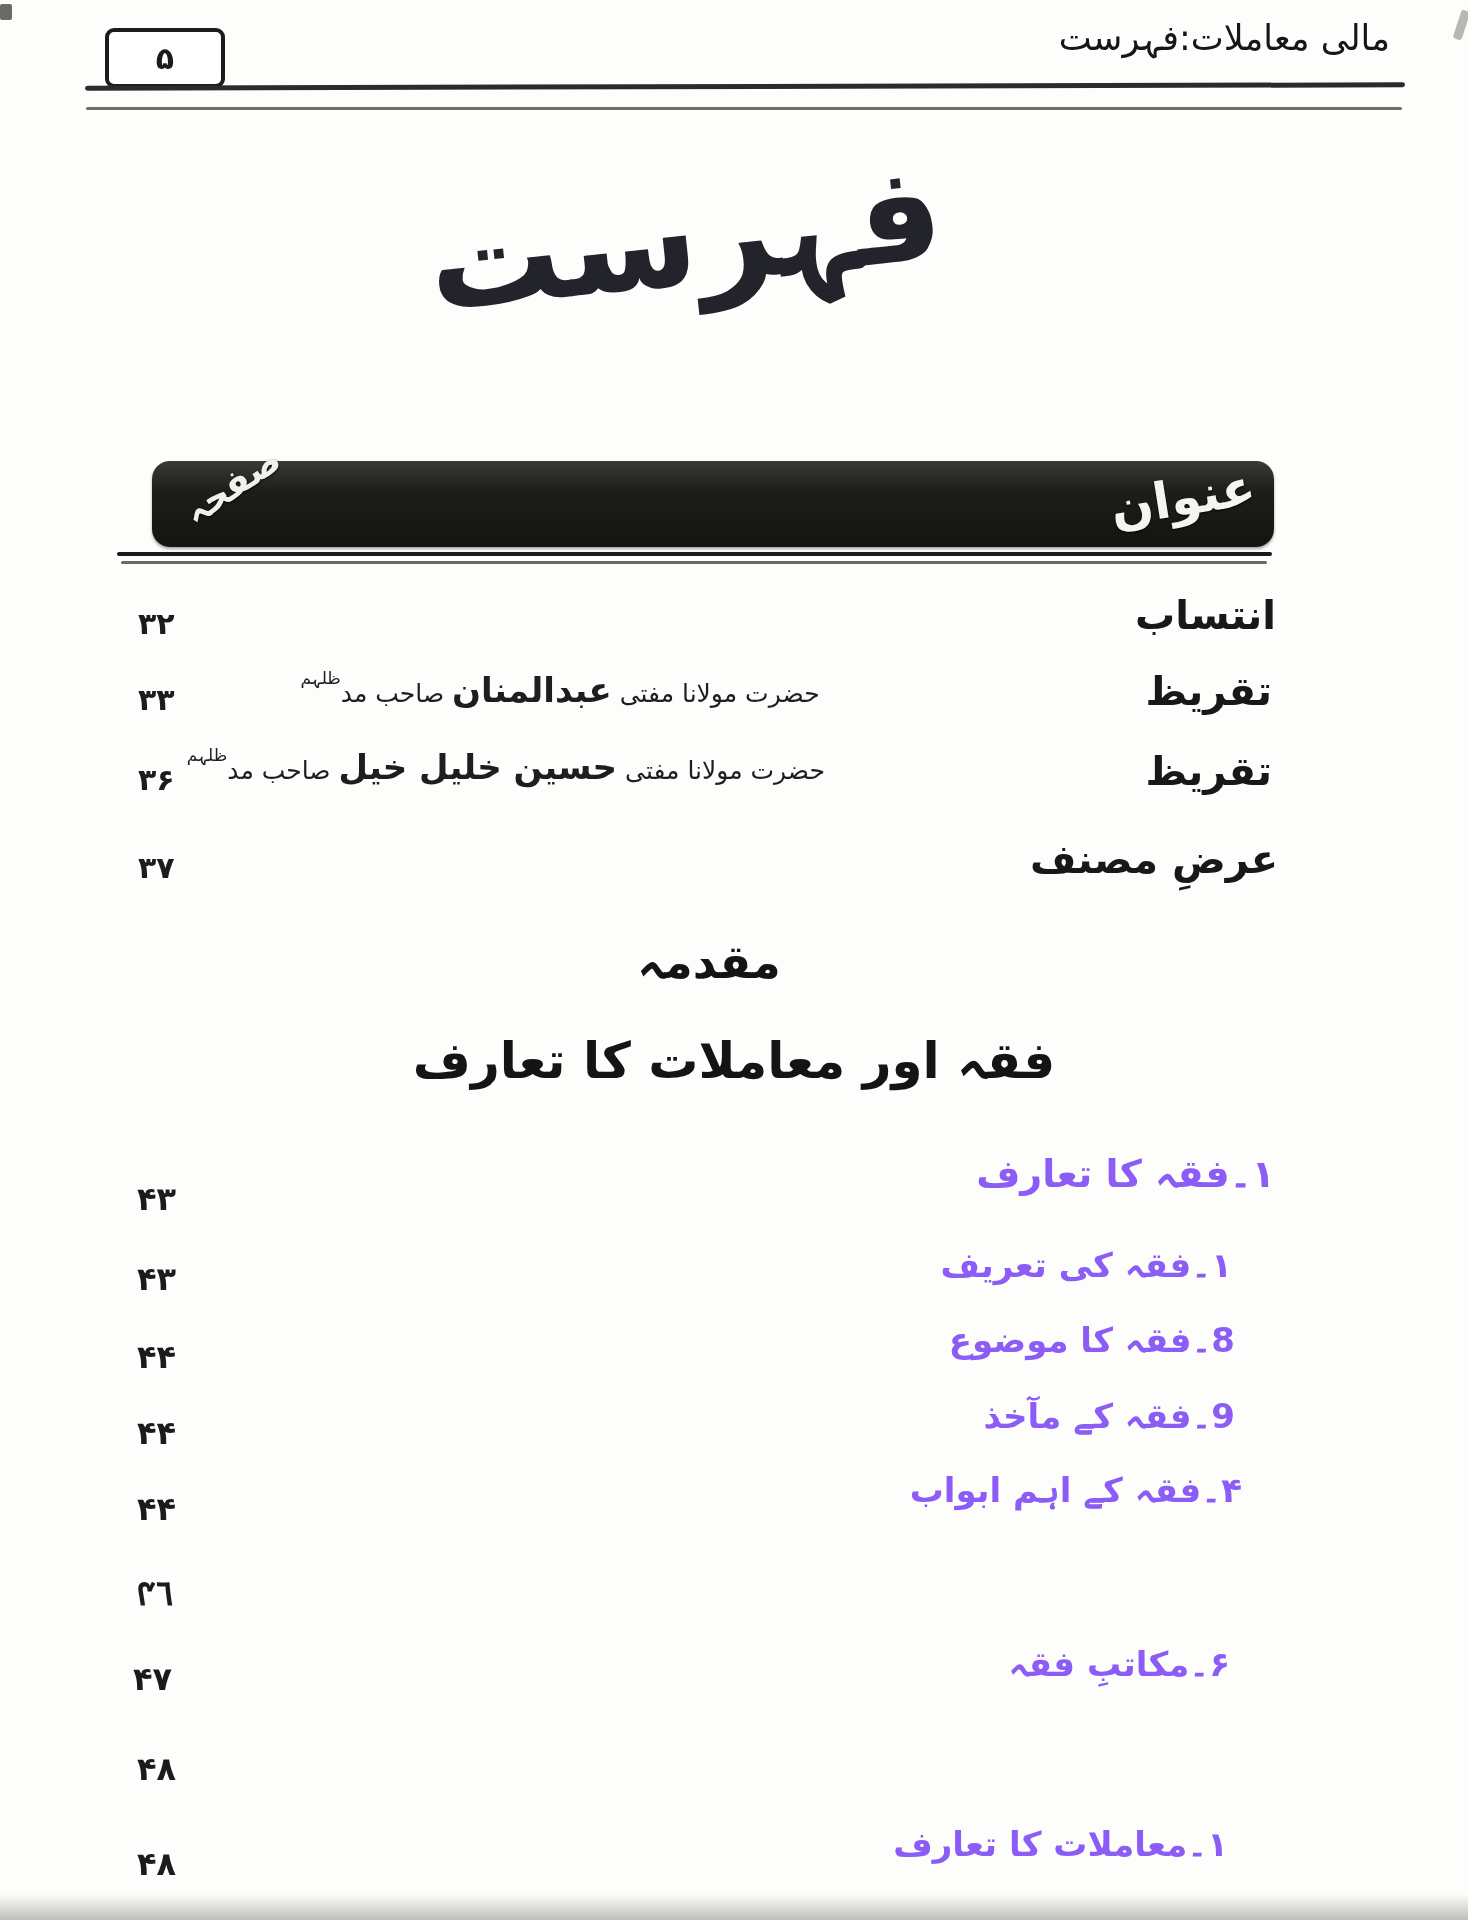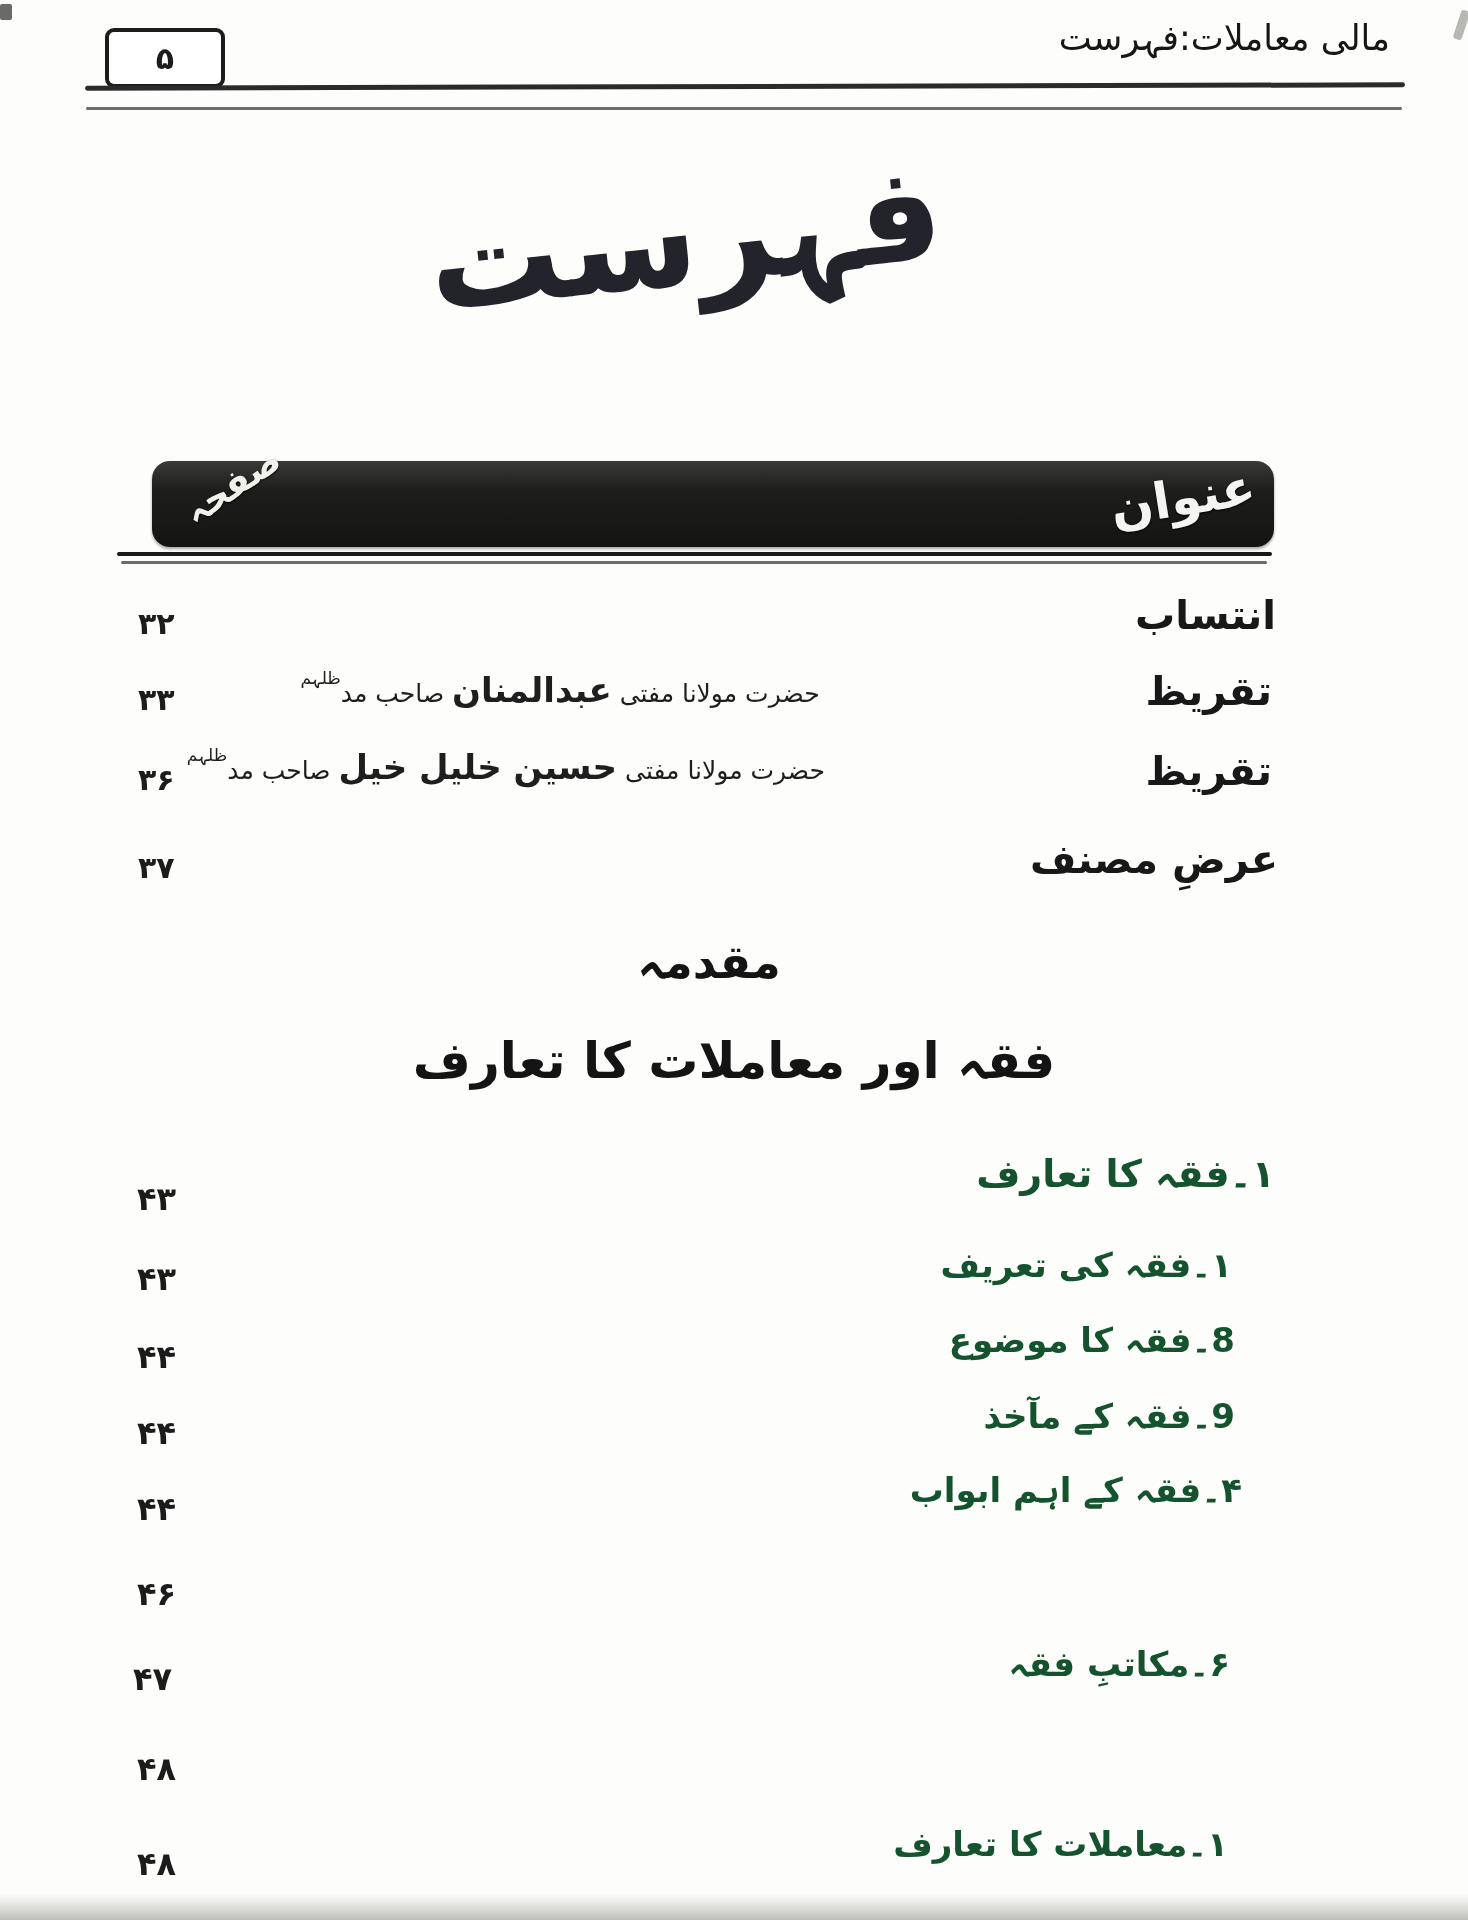--- a/index.html
+++ b/index.html
@@ -52,21 +52,21 @@
   }
   .ruleA{left:117px;top:552px;width:1155px;height:4px;background:#191919;border-radius:2px;}
   .ruleB{left:121px;top:561px;width:1146px;height:3px;background:#474741;border-radius:2px;opacity:.8;}
   
   .row-title{font-size:40px;font-weight:600;color:#181818;}
   .row-num{font-size:30px;font-weight:700;color:#1c1c1c;direction:ltr;}
   .by-line{font-size:25px;font-weight:500;color:#1e1e1e;white-space:nowrap;text-align:center;}
   .by-line b{font-size:34px;font-weight:800;letter-spacing:-1px;}
   .by-line sup{font-size:17px;vertical-align:18px;}
   .heading-center{left:0;right:0;text-align:center;font-weight:800;color:#141414;}
-  .toc-title{font-size:34px;font-weight:700;color:#14532d;letter-spacing:-0.5px;}
+  .toc-title{font-size:34px;font-weight:700;color:#8b5cf6;letter-spacing:-0.5px;}
   .toc-title.bold{font-size:38px;font-weight:800;}
   .toc-num{font-size:32px;font-weight:700;direction:ltr;}
   
   .bottom-shade{
     left:0;bottom:0;width:1468px;height:26px;
     background:linear-gradient(180deg,rgba(160,160,152,0) 0%,rgba(140,140,132,.55) 100%);
   }
   .corner-speck-tl{left:0;top:4px;width:12px;height:16px;background:#6a6a66;border-radius:2px;}
   .corner-mark-tr{right:2px;top:10px;width:9px;height:30px;background:#9a9a94;transform:rotate(18deg);border-radius:3px;opacity:.7;}
 </style>
@@ -124,21 +124,21 @@
 
   <div class="abs toc-title" style="right:233px;top:1320px;">8۔فقہ کا موضوع</div>
   <div class="abs toc-num" style="left:137px;top:1338px;">۴۴</div>
 
   <div class="abs toc-title" style="right:233px;top:1396px;">9۔فقہ کے مآخذ</div>
   <div class="abs toc-num" style="left:137px;top:1414px;">۴۴</div>
 
   <div class="abs toc-title" style="right:226px;top:1470px;">۴۔فقہ کے اہم ابواب</div>
   <div class="abs toc-num" style="left:137px;top:1490px;">۴۴</div>
 
-  <div class="abs toc-num" style="left:137px;top:1575px;">۴۶</div>
+  <div class="abs toc-num" style="left:137px;top:1575px;font-family:Liberation Serif, serif;">۴۶</div>
 
   <div class="abs toc-title" style="right:238px;top:1644px;">۶۔مکاتبِ فقہ</div>
   <div class="abs toc-num" style="left:133px;top:1660px;">۴۷</div>
 
   <div class="abs toc-num" style="left:137px;top:1750px;">۴۸</div>
 
   <div class="abs toc-title" style="right:240px;top:1824px;">۱۔معاملات کا تعارف</div>
   <div class="abs toc-num" style="left:137px;top:1845px;">۴۸</div>
 
   <div class="abs bottom-shade"></div>

